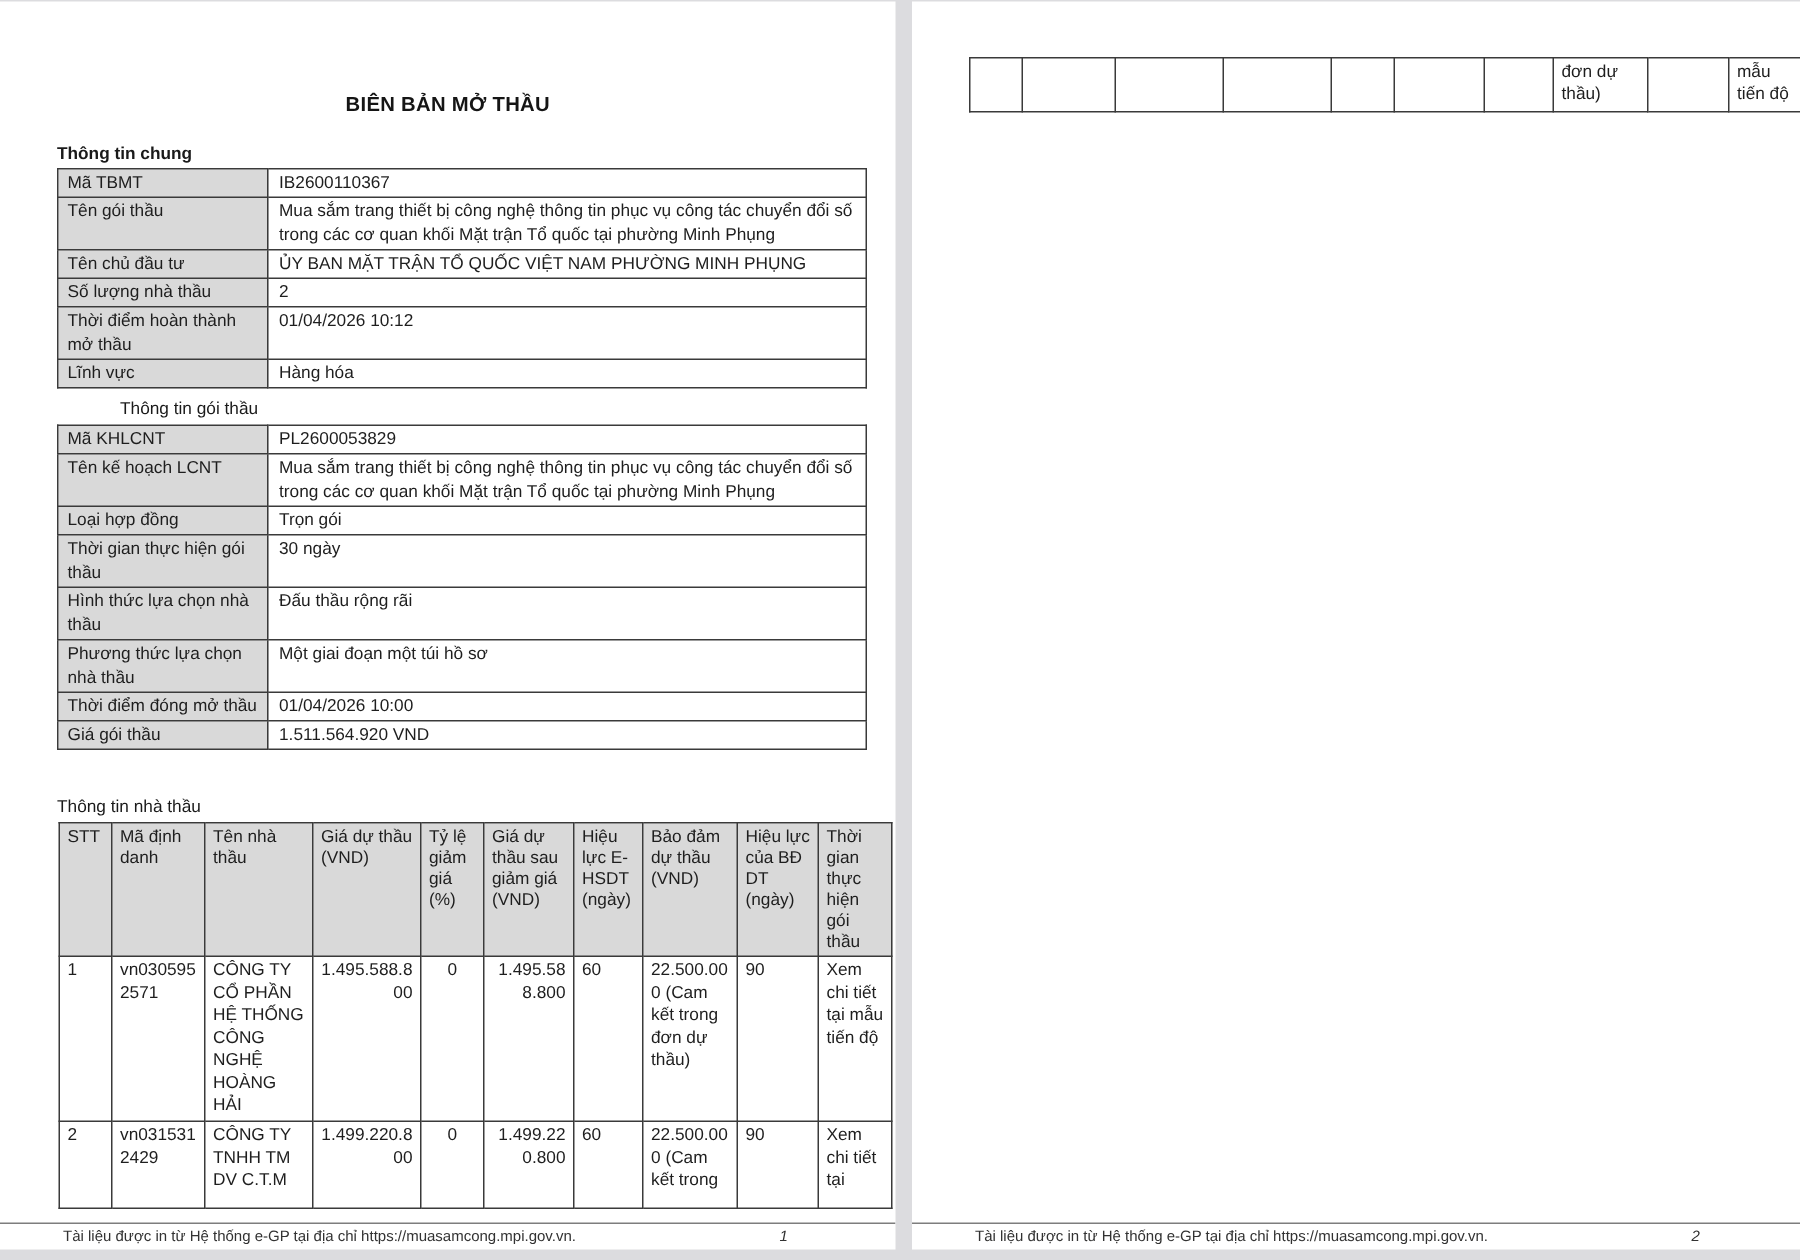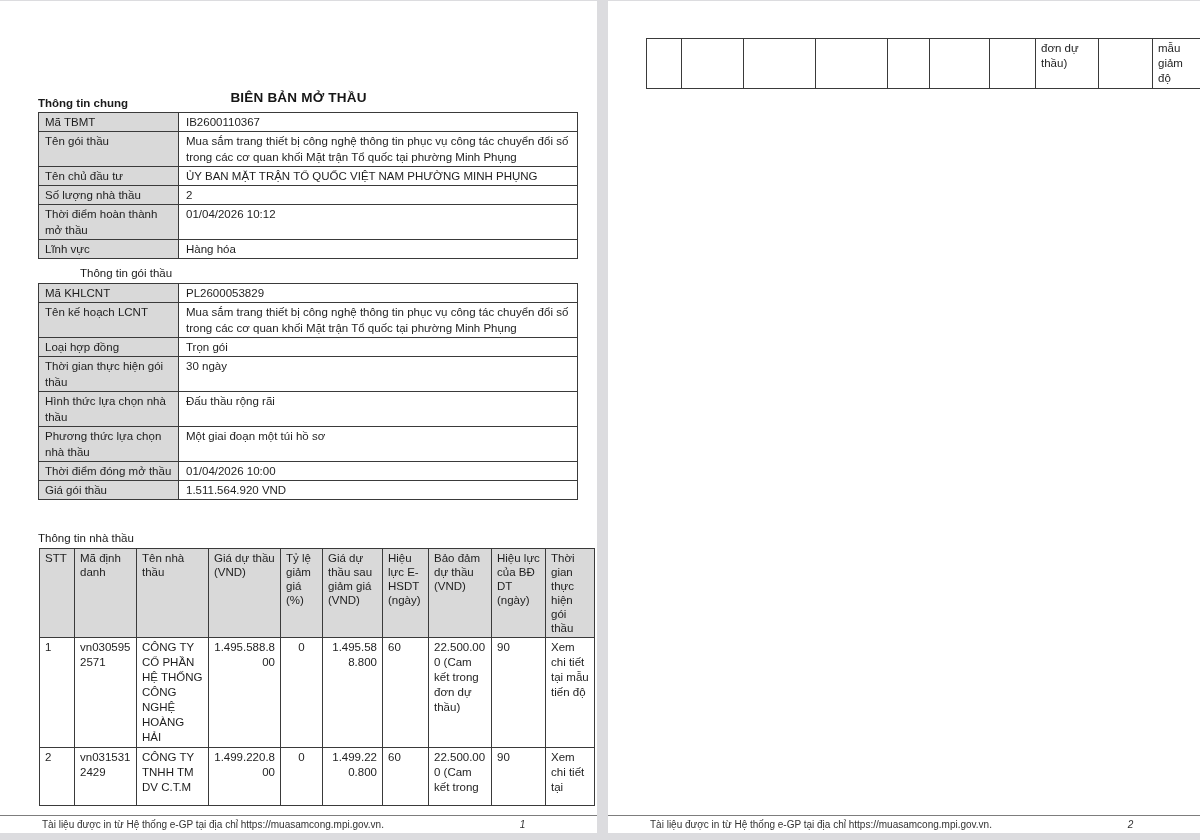--- a/index.html
+++ b/index.html
@@ -22,21 +22,20 @@
   .doc-title {
     position: absolute;
     top: 61px;
     left: 0;
     width: 100%;
     text-align: center;
     font-size: 13.5px;
     font-weight: 700;
     letter-spacing: 0.2px;
     color: #151515;
-    margin-top: 28px;
   }
   .section-heading {
     position: absolute;
     left: 38px;
     font-size: 11.5px;
     color: #1a1a1a;
   }
   #heading-general { top: 96px; font-weight: bold; }
   #heading-package { top: 266px; margin-left: 42px; }
   #heading-bidders { top: 531px; }
@@ -271,21 +270,21 @@
         <tr>
           <td></td>
           <td></td>
           <td></td>
           <td></td>
           <td></td>
           <td></td>
           <td></td>
           <td>đơn dự thầu)</td>
           <td></td>
-          <td>mẫu giảm độ</td>
+          <td>mẫu tiến độ</td>
         </tr>
       </tbody>
   </table>
 
   <div class="page-footer-line"></div>
   <div class="footer-text">Tài liệu được in từ Hệ thống e-GP tại địa chỉ https://muasamcong.mpi.gov.vn.</div>
   <div class="page-number">2</div>
 </div>
 
 </body></html>

